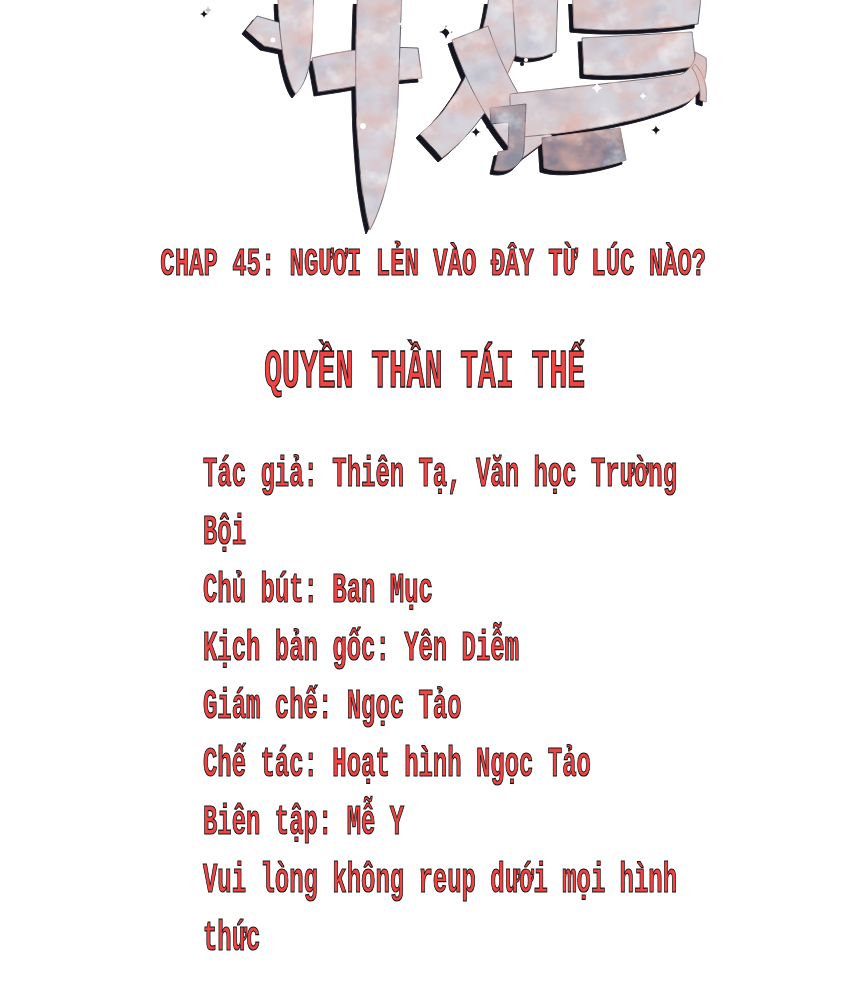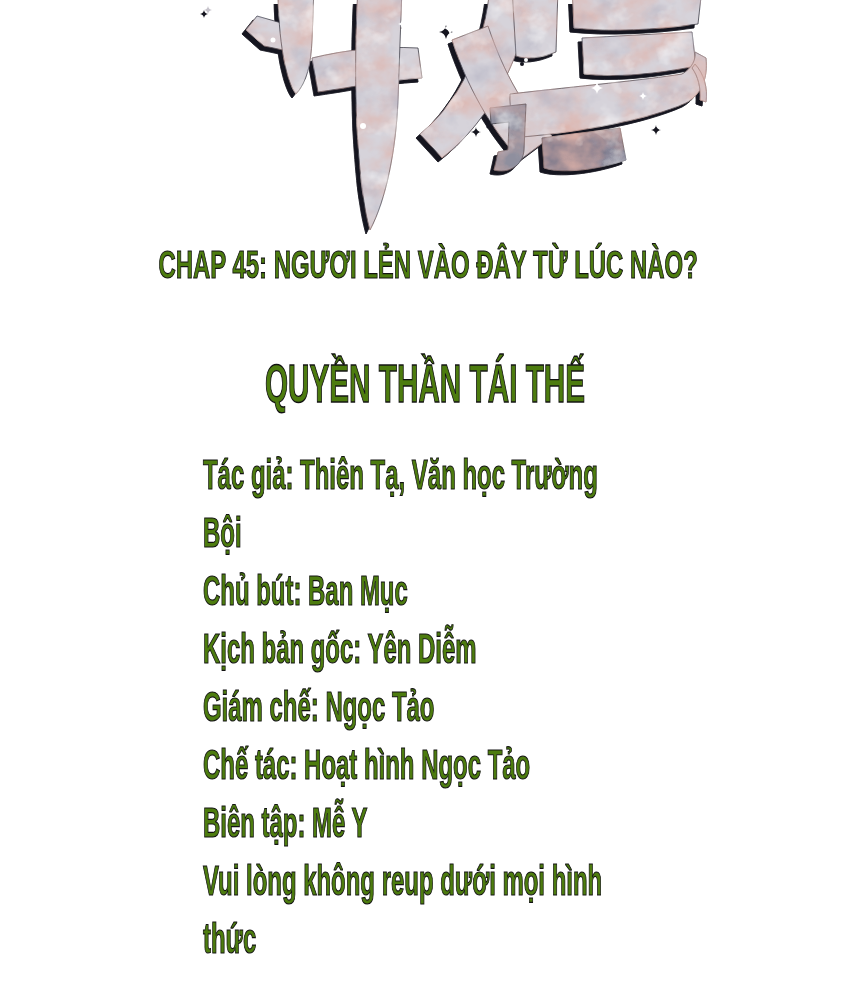--- a/index.html
+++ b/index.html
@@ -1,30 +1,30 @@
 <!DOCTYPE html>
 <html><head>
 <meta charset="utf-8">
 <style>
   html,body{margin:0;padding:0;background:#ffffff;}
   .page{
     position:relative;width:850px;height:1000px;overflow:hidden;
-    background:#ffffff;font-family:Liberation Sans, sans-serif;color:#4d7c0f;
+    background:#ffffff;font-family:Liberation Mono, monospace;color:#ef4444;
   }
   
   .logo-wrap{position:absolute;left:190px;top:0;width:525px;height:240px;}
   .logo-wrap svg{display:block;filter:drop-shadow(-4px 4px 0 #15151f);}
   
   .chapter-heading{position:absolute;left:0;right:0;top:241px;text-align:center;white-space:nowrap;}
   .chapter-heading .t{
     display:inline-block;font-size:38px;font-weight:700;line-height:48px;
     transform:scaleX(0.63);transform-origin:center;letter-spacing:0;
     -webkit-text-stroke:1.1px #121212;
   }
-  .series-title{position:absolute;left:0;right:0;top:351px;text-align:center;white-space:nowrap;}
+  .series-title{position:absolute;left:0;right:0;top:341px;text-align:center;white-space:nowrap;}
   .series-title .t{
     display:inline-block;font-size:54px;font-weight:700;line-height:64px;
     transform:scaleX(0.55);transform-origin:center;
     -webkit-text-stroke:1.4px #121212;
   }
   .credits{position:absolute;left:203px;top:446px;width:620px;}
   .credits .credit-line{
     white-space:nowrap;font-size:42px;font-weight:700;height:58px;line-height:58px;
     transform:scaleX(0.57);transform-origin:left center;
     -webkit-text-stroke:1.2px #121212;

